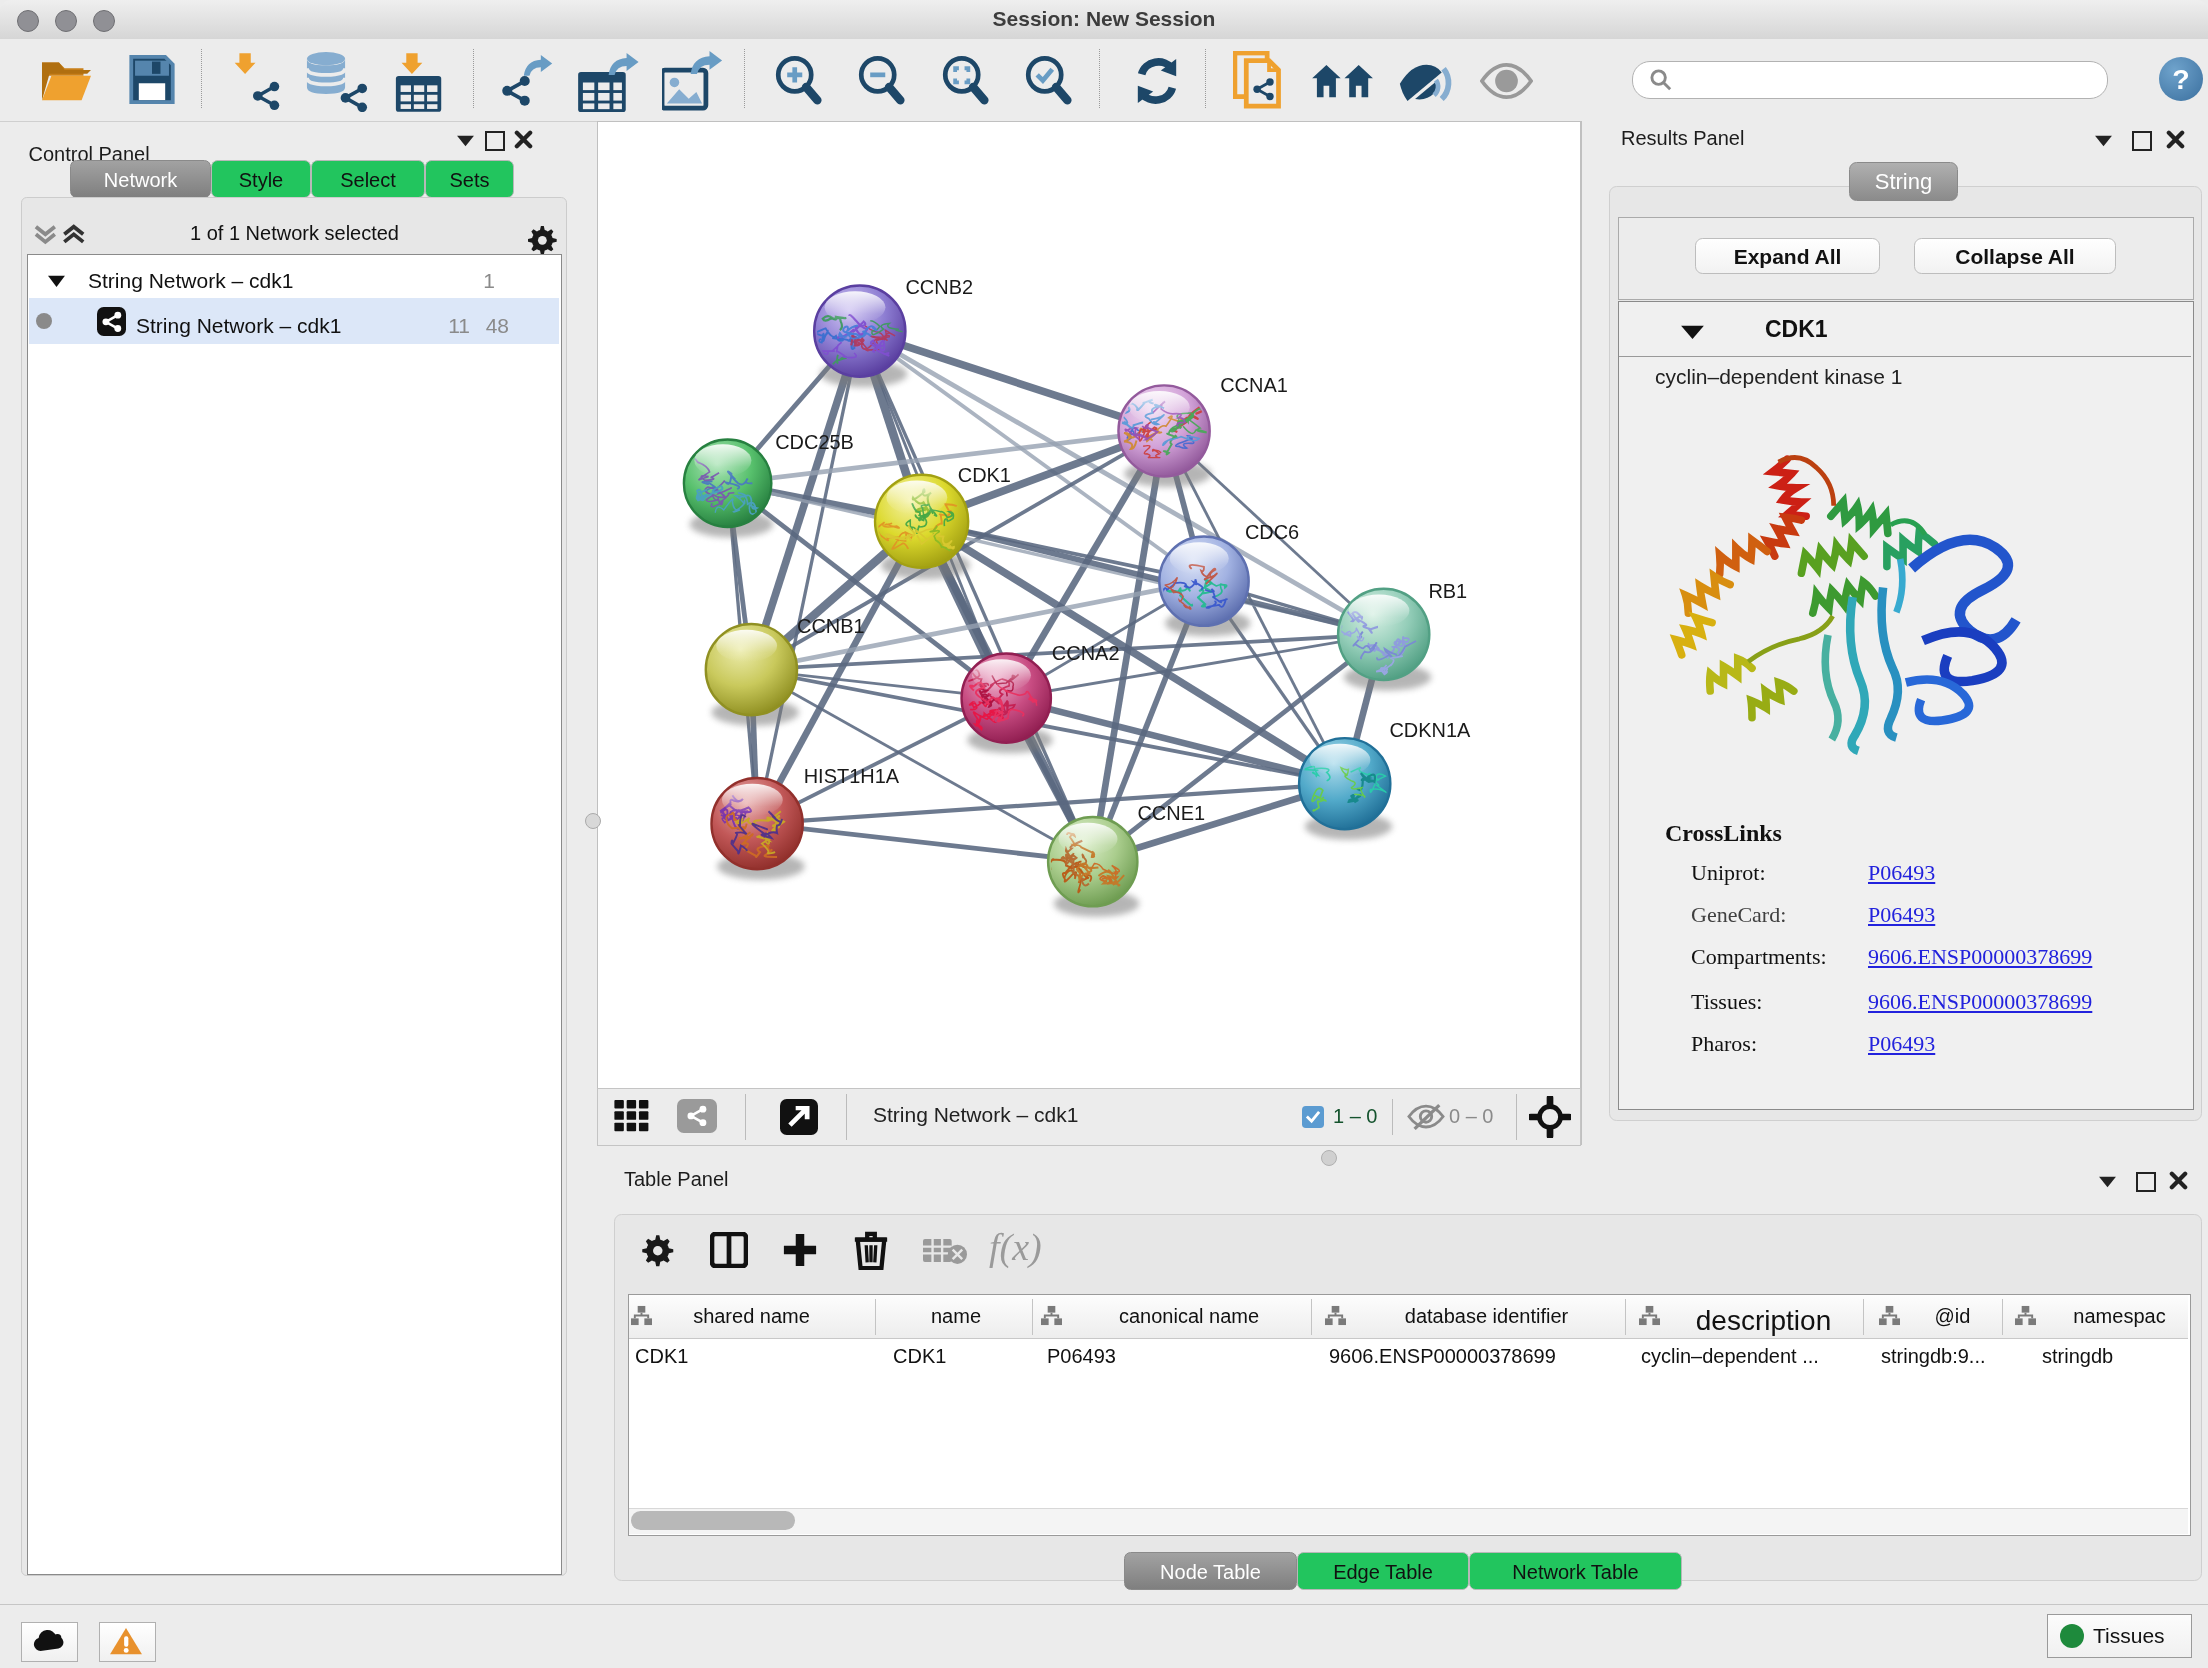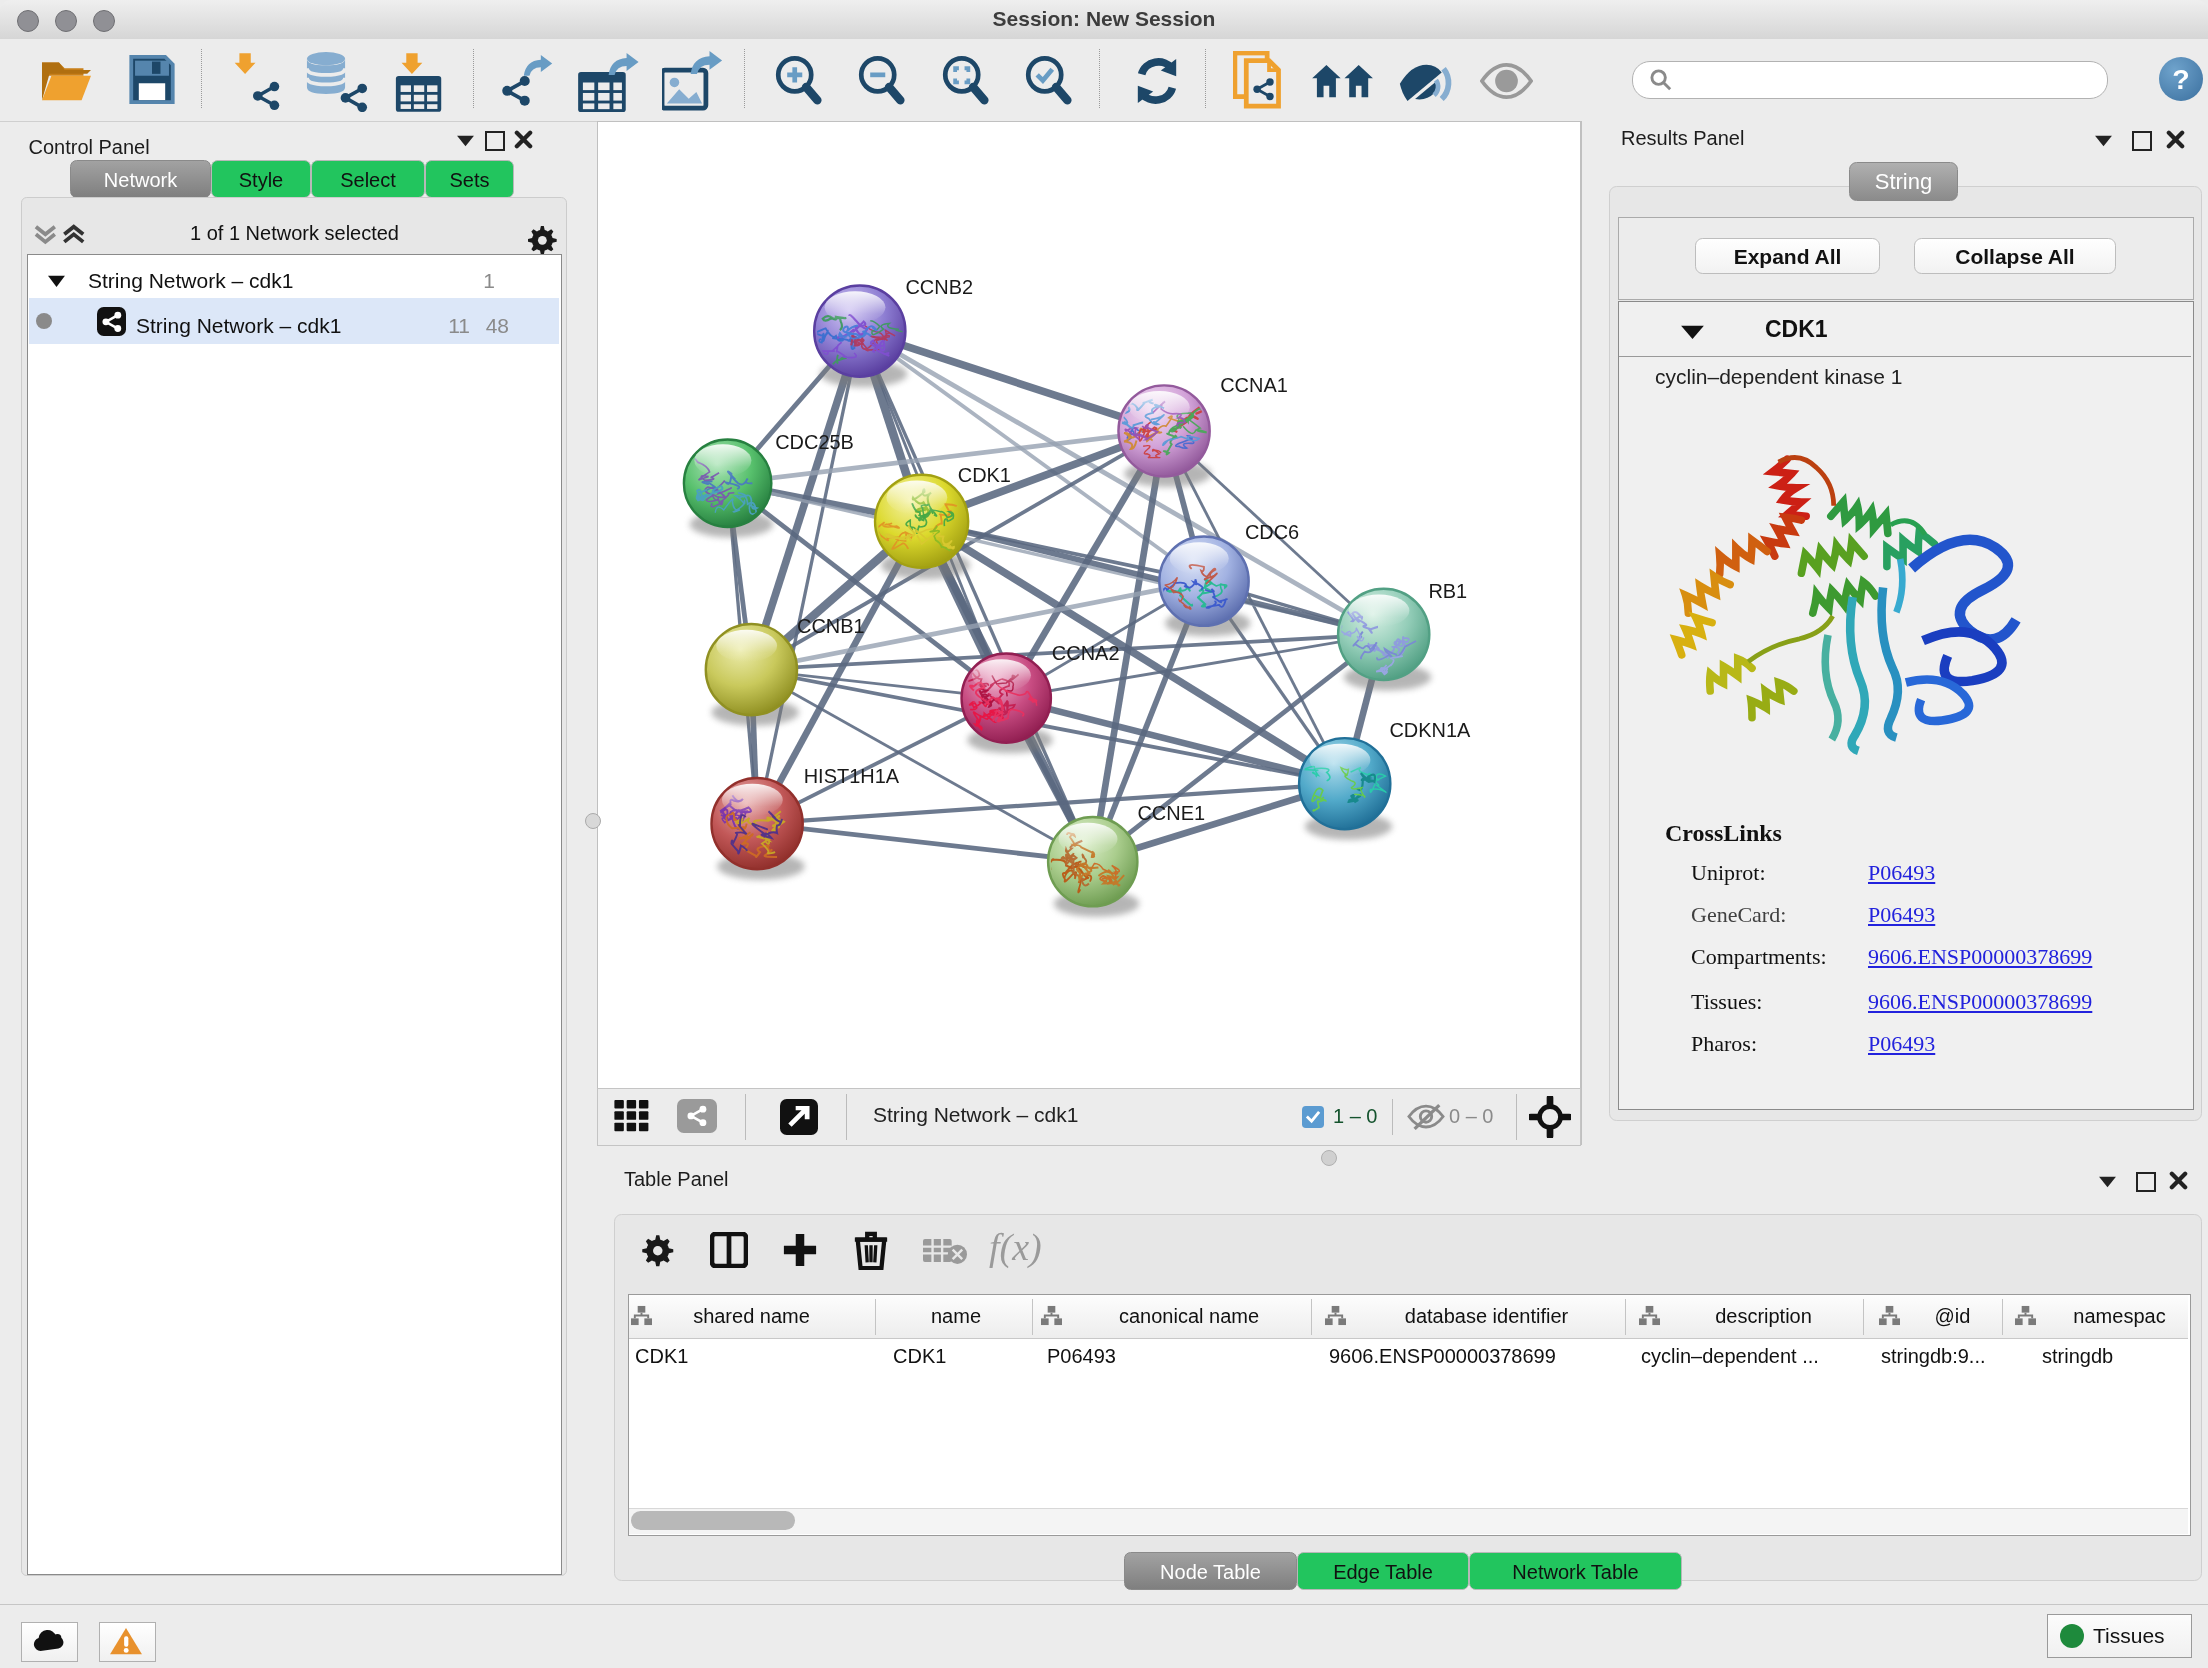--- a/index.html
+++ b/index.html
@@ -175,21 +175,21 @@
   </svg>
 <div class="abs" style="left:1632px;top:61px;width:474px;height:36px;background:#fff;
 border:1.9px solid #b2b2b2;border-radius:18px;"></div>
 <svg class="abs" style="left:1649px;top:68px;" width="25" height="25" viewBox="0 0 26 26">
     <circle cx="10" cy="10" r="7" fill="none" stroke="#8a8a8a" stroke-width="3"></circle>
     <path d="M15 15 L22 22" stroke="#8a8a8a" stroke-width="3"></path>
   </svg>
 <div class="abs" style="left:2159px;top:57px;width:44px;height:44px;border-radius:50%;
 background:radial-gradient(circle at 35% 30%, #6fa3cc, #3a6f9e);color:#fff;font-weight:700;font-size:28.5px;
 text-align:center;line-height:44px;">?</div>
-<div class="abs panel-title" style="left:28.5px;top:136px;">Control Panel</div>
+<div class="abs panel-title" style="left:28.5px;top:143px;">Control Panel</div>
 <svg class="abs" style="left:455px;top:133px;" width="21" height="15" viewBox="0 0 22 16">
     <path d="M2 3 L20 3 L11 14 Z" fill="#222"></path>
   </svg>
 <div class="abs" style="left:485px;top:131px;width:16px;height:16px;border:2.4px solid #222;"></div>
 <svg class="abs" style="left:514px;top:130px;" width="19" height="19" viewBox="0 0 20 20">
     <path d="M3 3 L17 17 M17 3 L3 17" stroke="#222" stroke-width="4.5" stroke-linecap="round"></path>
   </svg>
 <div class="tab sel" style="left:70px;top:160px;width:139px;height:36px;line-height:38px;border-radius:6.7px;">Network</div>
 <div class="tab" style="left:211px;top:160px;width:98px;height:36px;line-height:38px;">Style</div>
 <div class="tab" style="left:311px;top:160px;width:112px;height:36px;line-height:38px;">Select</div>
@@ -757,21 +757,21 @@
   </svg>
 <div class="abs" style="left:1351px;top:1305px;width:271px;text-align:center;font-size:20px;color:#111;">database identifier</div>
 <svg class="abs" style="left:1638px;top:1305px;" width="23" height="21" viewBox="0 0 24 22">
     <g fill="#7a7a7a">
       <rect x="8" y="1" width="8" height="7"></rect>
       <rect x="1" y="14" width="8" height="7"></rect>
       <rect x="15" y="14" width="8" height="7"></rect>
       <path d="M12 8 L12 12 M5 14 L5 11 L19 11 L19 14" stroke="#7a7a7a" stroke-width="2" fill="none"></path>
     </g>
   </svg>
-<div class="abs" style="left:1666px;top:1305px;width:195px;text-align:center;font-size:20px;color:#111;">description</div>
+<div class="abs" style="left:1666px;top:1305px;width:195px;text-align:center;font-size:28px;color:#111;">description</div>
 <svg class="abs" style="left:1878px;top:1305px;" width="23" height="21" viewBox="0 0 24 22">
     <g fill="#7a7a7a">
       <rect x="8" y="1" width="8" height="7"></rect>
       <rect x="1" y="14" width="8" height="7"></rect>
       <rect x="15" y="14" width="8" height="7"></rect>
       <path d="M12 8 L12 12 M5 14 L5 11 L19 11 L19 14" stroke="#7a7a7a" stroke-width="2" fill="none"></path>
     </g>
   </svg>
 <div class="abs" style="left:1905px;top:1305px;width:95px;text-align:center;font-size:20px;color:#111;">@id</div>
 <svg class="abs" style="left:2014px;top:1305px;" width="23" height="21" viewBox="0 0 24 22">

